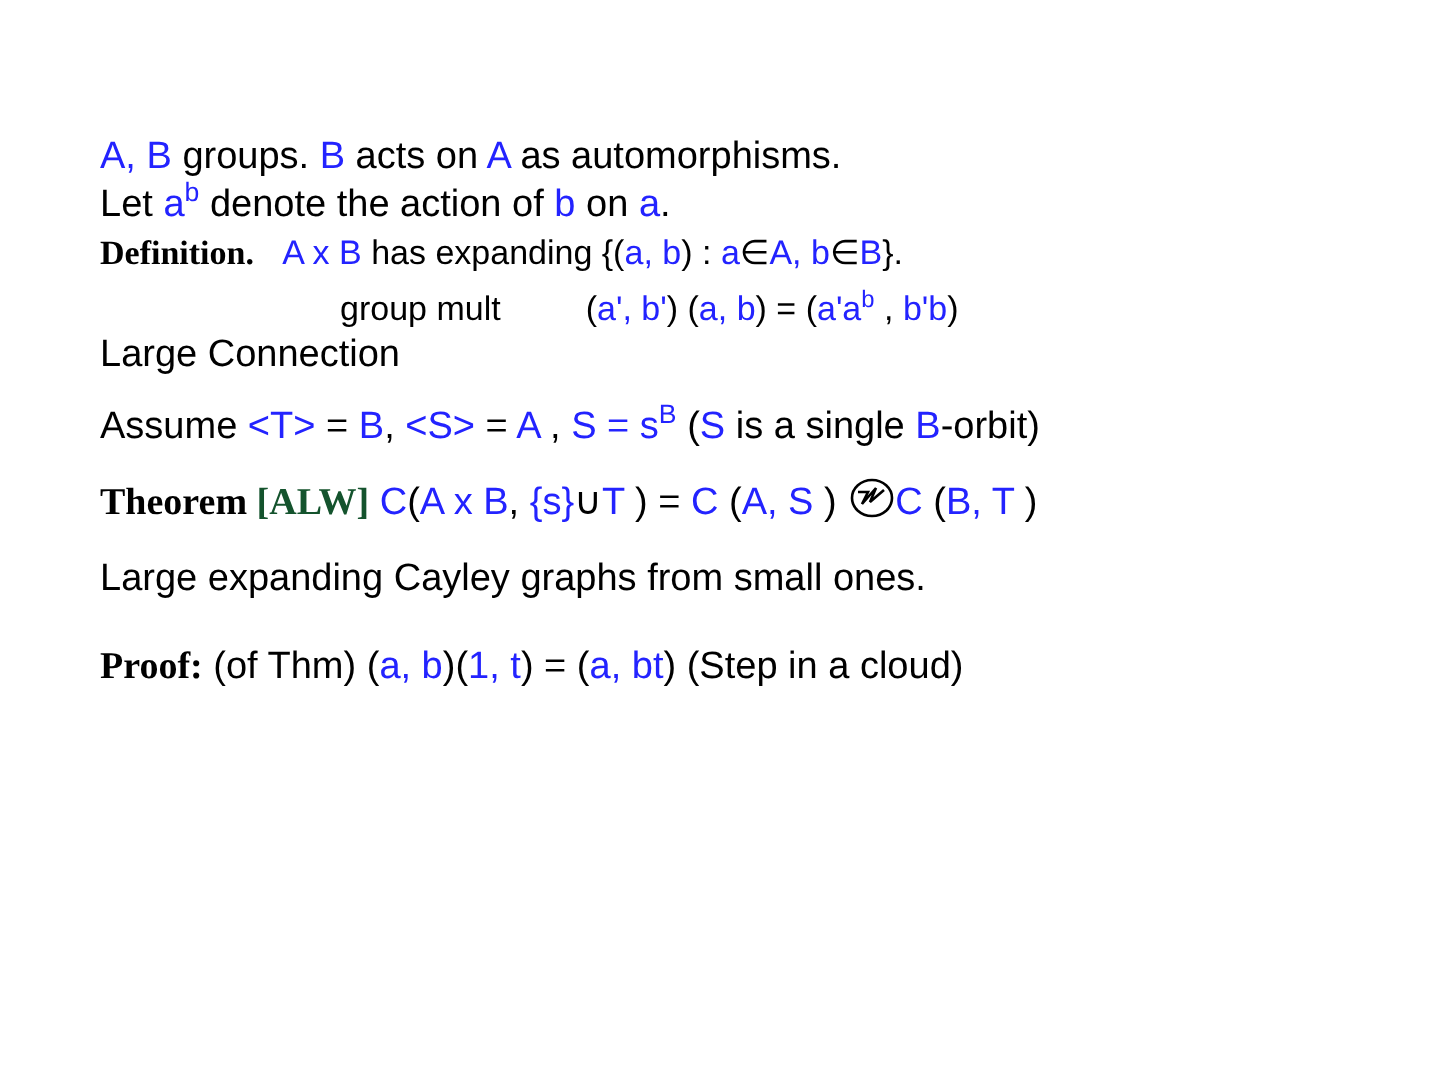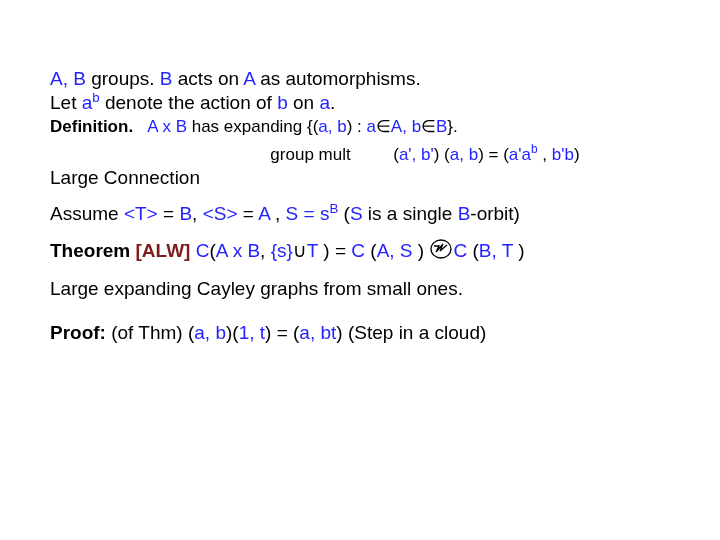--- a/index.html
+++ b/index.html
@@ -19,24 +19,24 @@
     padding: 68px 40px 32px 50px;
     position: relative;
   }
   .line { margin-bottom: 2px; }
   sup {
     font-size: 0.7em;
     vertical-align: super;
     line-height: 0;
   }
   .blue { color: #2323ff; }
-  .red  { color: #7f1d1d; }
-  .bold { font-weight: bold; }
+  .red  { color: #14532d; }
+  .bold { font-weight: bold; font-family: Liberation Serif, serif; }
   .small { font-size: 17px; }
-  .indent { padding-left: 120px; text-align: center; }
+  .indent { padding-left: 120px; }
   .spacer-s { height: 6px; }
   .spacer-m { height: 12px; }
   .spacer-l { height: 20px; }
   .theorem-line { position: relative; }
   .zigzag {
     display: inline-block;
     vertical-align: middle;
     margin: 0 1px;
   }
 </style>

